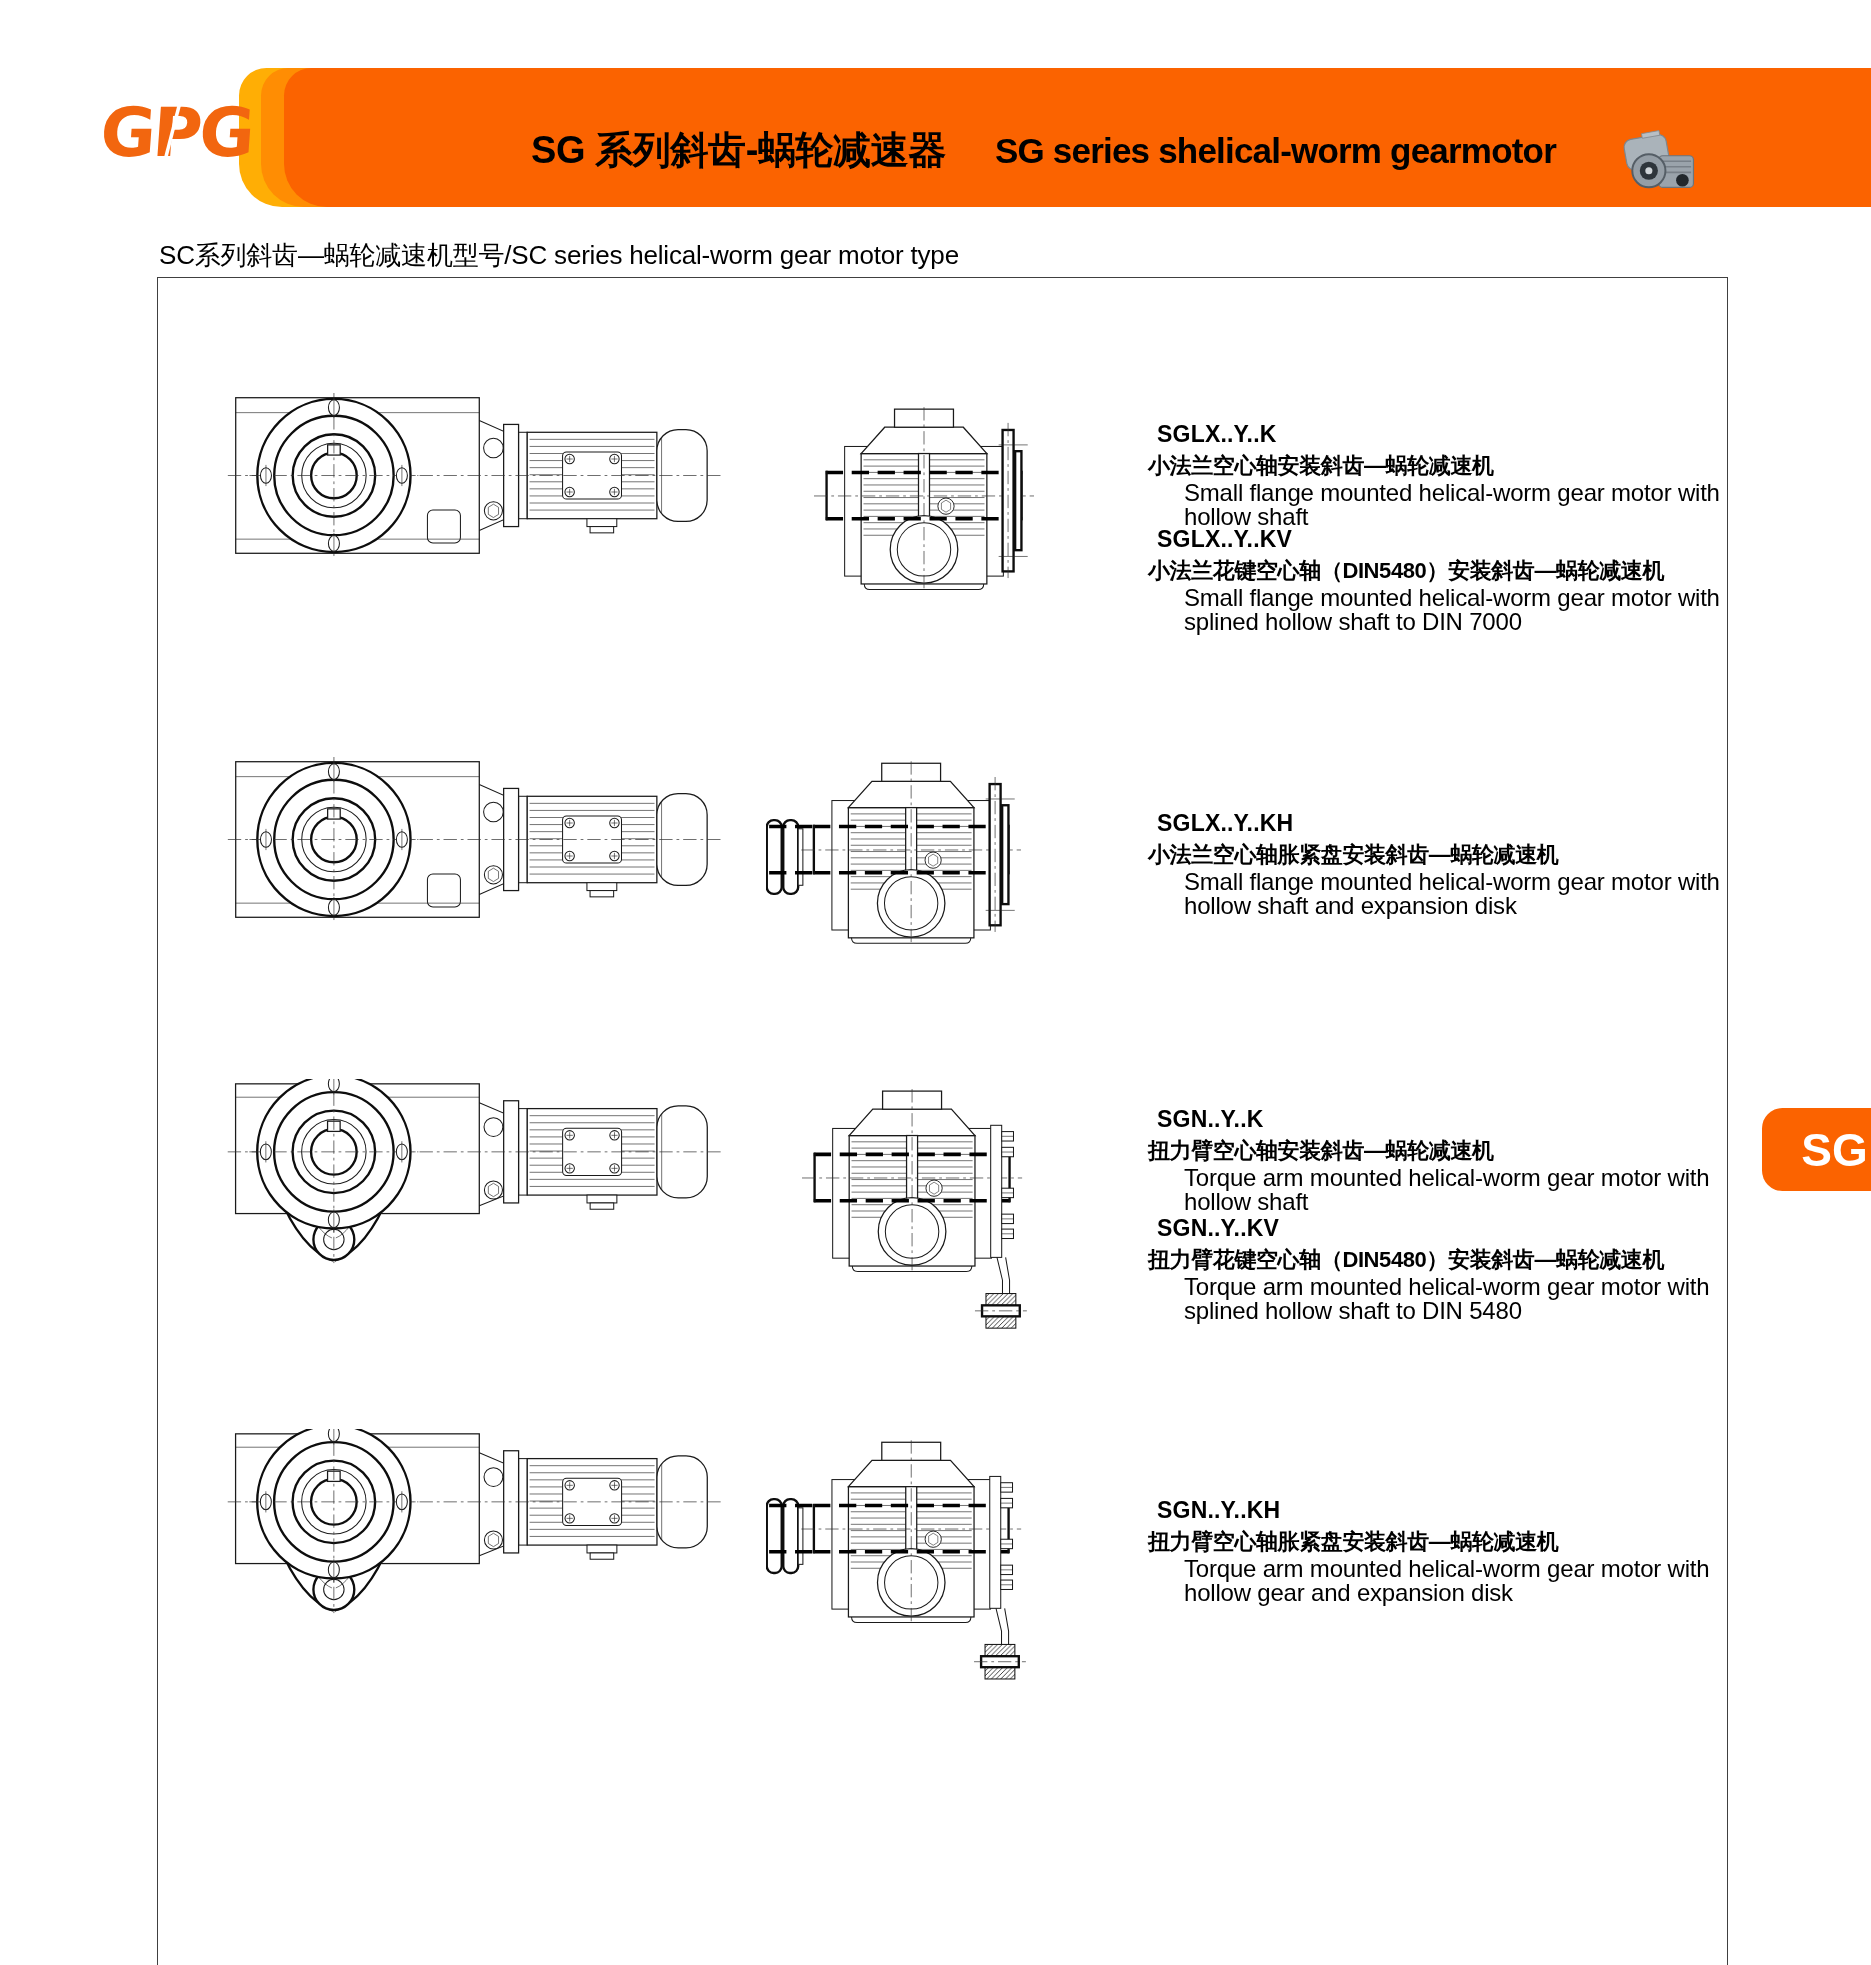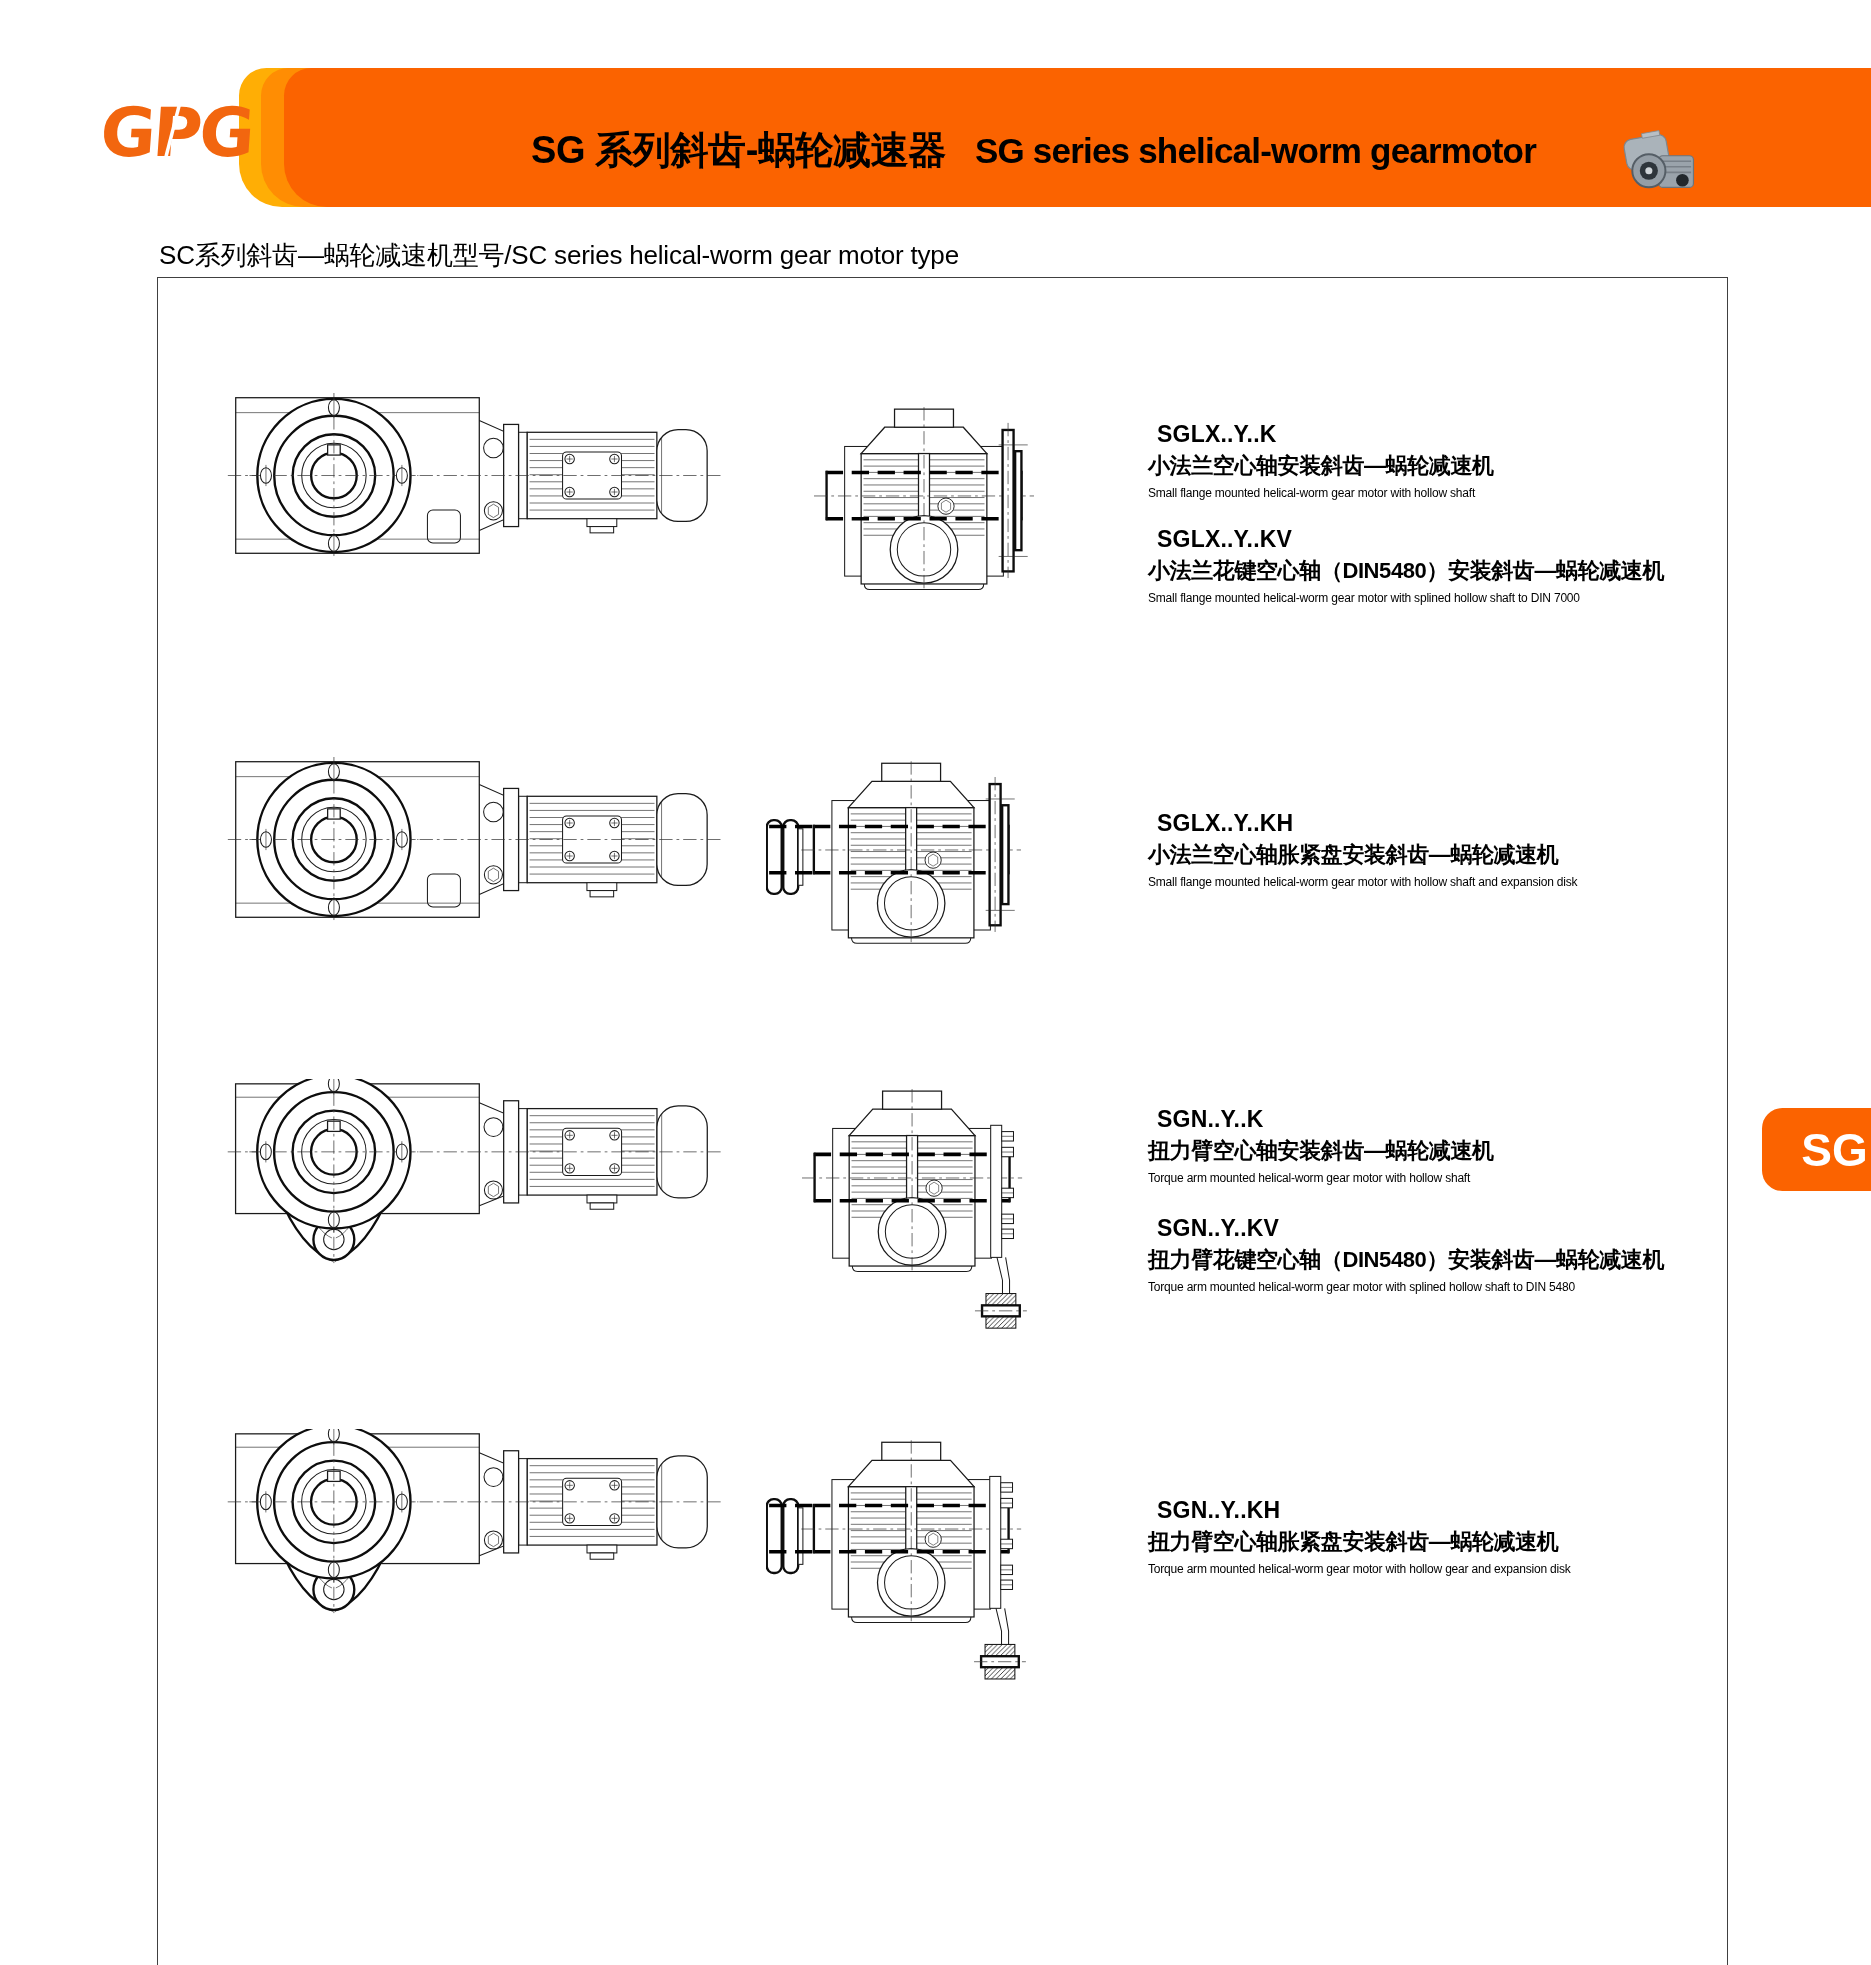--- a/index.html
+++ b/index.html
@@ -6,37 +6,37 @@
   #page{position:relative;width:1872px;height:2647px;background:#fff;overflow:hidden;
         font-family:"Liberation Sans",sans-serif;color:#000;}
   .abs{position:absolute;}
 
   
   .hdr-layer{position:absolute;top:68px;right:0;height:139px;}
   #hdr-amber{left:239px;background:#FFAE05;border-radius:27.5px 0 0 43px;}
   #hdr-mid{left:261px;background:#FF8D03;border-radius:27.5px 0 0 43px;}
   #hdr-main{left:284px;background:#FB6300;border-radius:27.5px 0 0 43px;}
 
-  .header-title{position:absolute;left:531px;top:125px;display:flex;align-items:baseline;gap:4px;white-space:nowrap;}
+  .header-title{position:absolute;left:531px;top:125px;display:flex;align-items:baseline;gap:24px;white-space:nowrap;}
   .header-title .t-zh{font-size:38px;font-weight:700;letter-spacing:-0.4px;}
   .header-title .t-en{font-size:35px;font-weight:700;letter-spacing:-0.8px;margin-left:25px;}
 
   #side-tab{position:absolute;left:1762px;top:1108px;width:109px;height:83px;background:#FB6300;
             border-radius:20.4px 0 0 20.4px;display:flex;align-items:center;justify-content:center;padding-left:18px;}
   #side-tab span{color:#fff;font-size:46px;font-weight:700;}
 
   #section-title{position:absolute;left:159px;top:238px;font-size:26px;font-weight:400;white-space:nowrap;letter-spacing:-0.2px;}
 
   #main-box{position:absolute;left:157px;top:277px;width:1569px;height:2161px;border:1.6px solid #404040;background:#fff;}
 
   
   .pblock{position:absolute;left:1148px;width:578px;}
   .model{font-size:23px;font-weight:700;line-height:27.5px;letter-spacing:0.2px;margin-bottom:2.4px;margin-left:9px;}
   .zh{font-size:22px;font-weight:700;line-height:30px;letter-spacing:-0.4px;}
-  .en{font-size:12px;font-weight:400;line-height:24.4px;letter-spacing:-0.2px;}
+  .en{font-size:24px;font-weight:400;line-height:24.4px;letter-spacing:-0.2px;margin-left:36px;}
 
   
   .s1{fill:none;stroke:#222;stroke-width:1.6px;}
   .s2{fill:none;stroke:#1a1a1a;stroke-width:2.6px;}
   .s3{fill:#fff;stroke:#1a1a1a;stroke-width:3.2px;}
   .s5{fill:none;stroke:#0d0d0d;stroke-width:6px;}
   .wf{fill:#fff;}
   .dash{fill:none;stroke:#333;stroke-width:1.8px;stroke-dasharray:34 10 7 10;}
   .thick{fill:none;stroke:#000;stroke-width:9px;stroke-dasharray:44 22;}
   .hatch{fill:url(#diag);stroke:#111;stroke-width:2.6px;}

